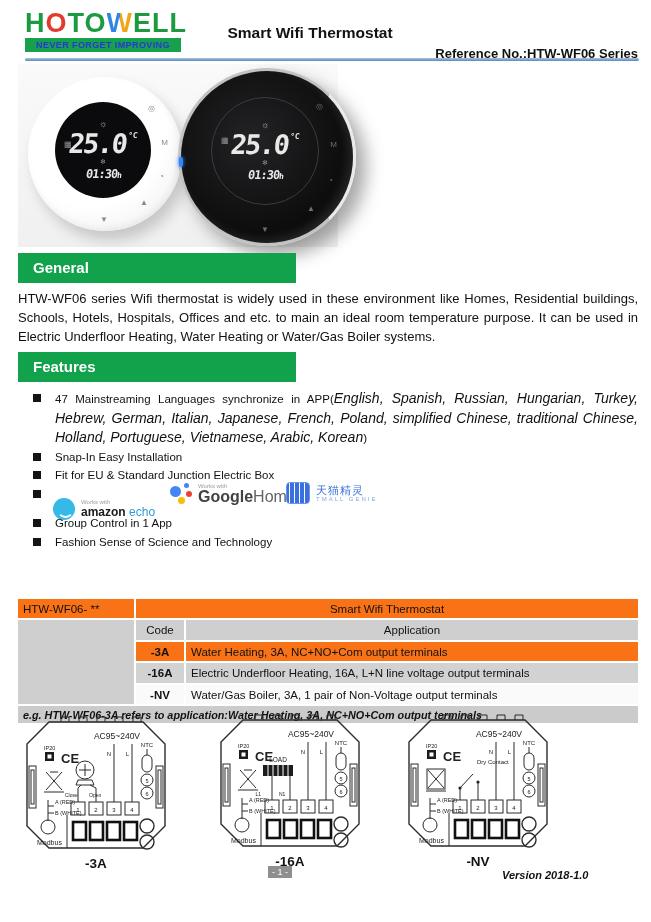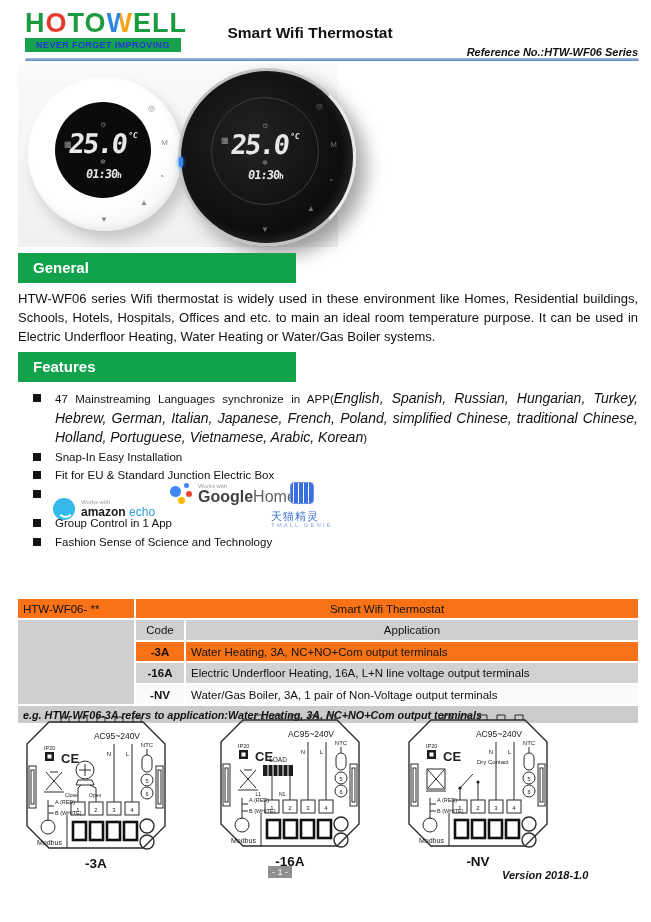--- a/index.html
+++ b/index.html
@@ -9,21 +9,21 @@
   
   .logo{position:absolute;left:25px;top:10px;width:158px;}
   .logo-word{font-weight:800;font-size:27px;line-height:27px;letter-spacing:1px;white-space:nowrap;}
   .lg-g{color:#1B9A3F;} .lg-r{color:#E23B2E;}
   .lg-w{background:linear-gradient(90deg,#2E86E0 48%,#F2A516 52%);
         -webkit-background-clip:text;background-clip:text;color:transparent;}
   .logo-tagline{margin-top:1px;background:#17A14C;color:#2439D9;font-weight:800;font-size:9px;
         letter-spacing:.4px;padding:2px 3px;text-align:center;width:150px;}
   .doc-title{position:absolute;left:0;top:24px;width:620px;text-align:center;
         font-size:15.5px;font-weight:700;}
-  .doc-ref{position:absolute;right:13px;top:46px;font-size:11px;font-style:italic;font-weight:600;}
+  .doc-ref{position:absolute;right:13px;top:46px;font-size:13px;font-weight:600;}
   .head-line{position:absolute;left:25px;right:12px;top:58px;height:3px;border-radius:2px;
         background:linear-gradient(180deg,#A9C5E3,#5D87B8);}
 
   
   .photo{position:absolute;left:18px;top:64px;width:320px;height:183px;
         background:linear-gradient(180deg,#fafafa,#f0f0f0);}
   .thermo{position:absolute;border-radius:50%;}
   .thermo-white{left:10px;top:13px;width:154px;height:154px;
         background:radial-gradient(circle at 40% 35%,#ffffff 55%,#ebebeb);
         box-shadow:6px 9px 14px rgba(0,0,0,.18), inset -2px -3px 6px rgba(0,0,0,.05);}
@@ -191,21 +191,21 @@
         <span class="gd gd-blue"></span>
           <span class="gd gd-sblue"></span>
           <span class="gd gd-red"></span>
           <span class="gd gd-yel"></span>
       </span>
       <span>
         <div class="ww">Works with</div>
         <div class="g-brand"><span class="g-bold">Google</span><span>Home</span></div>
       </span>
     </div>
-    <div class="wlogo" style="left:271px;top:4px;flex-direction:column;">
+    <div class="wlogo" style="left:286px;top:4px;">
       <span class="tm-icon"></span>
       <span>
         <div class="tm-cn">天猫精灵</div>
         <div class="tm-en">TMALL GENIE</div>
       </span>
     </div>
   </div>
 
   <ul class="blist" style="top:514px;">
     <li><span class="bullet"></span><span>Group Control in 1 App</span></li>

